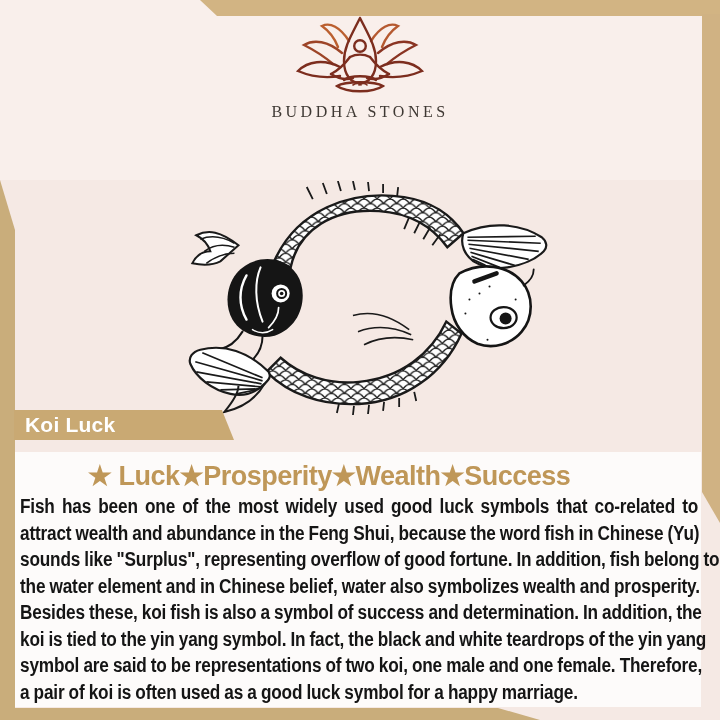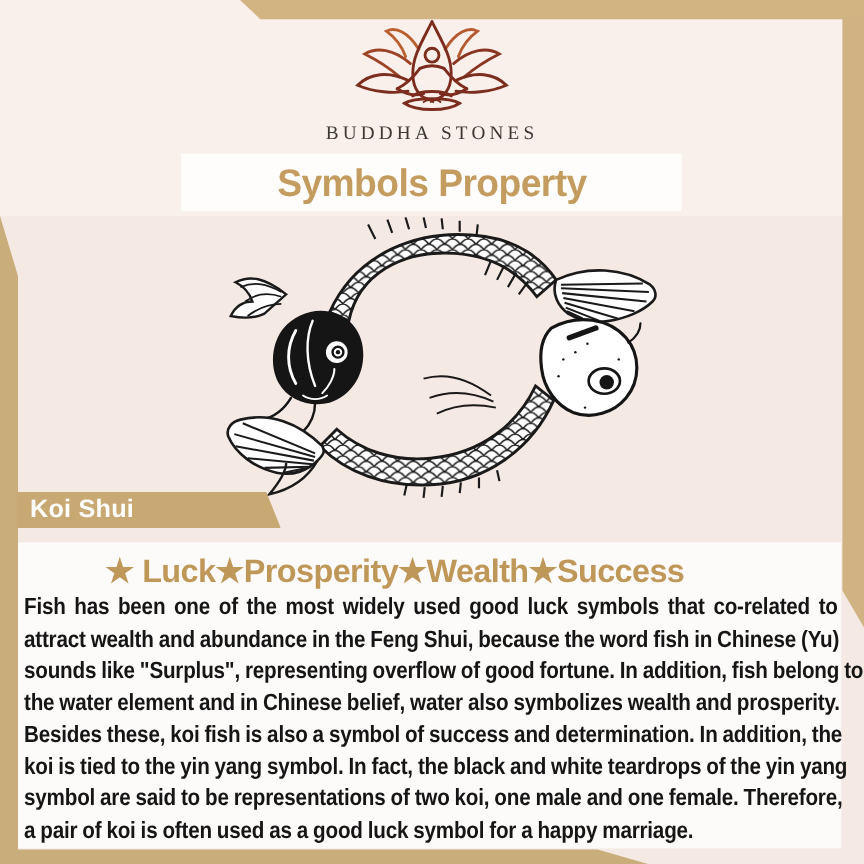--- a/index.html
+++ b/index.html
@@ -60,23 +60,20 @@
         <path d="M55,43 C49,51 44,56 36,60 M75,43 C81,51 86,56 94,60"></path>
         <path d="M36,60 C44,65 52,66 58,64 M94,60 C86,65 78,66 72,64"></path>
         <path d="M49,66 C55,61 75,61 81,66"></path>
         <path d="M42,72 C52,79 78,79 88,72 C80,67 50,67 42,72 Z"></path>
         <path d="M58,71 C61,69 64,69 66,71 M64,71 C67,69 70,69 72,71" stroke-width="1.6"></path>
       </g>
     </g>
   </svg>
   <div class="brand">BUDDHA STONES</div>
 
-  <div class="title-banner">
-    <span>Symbols Property</span>
-  </div>
 
   <svg class="fish-svg" viewBox="0 0 390 235">
     <defs>
       <pattern id="sc" width="13" height="9" patternUnits="userSpaceOnUse">
         <rect width="13" height="9" fill="#ffffff"></rect>
         <path d="M0,9 Q6.5,0 13,9" fill="none" stroke="#1a1a1a" stroke-width="1.3"></path>
         <path d="M-6.5,4.5 Q0,-4.5 6.5,4.5 M6.5,4.5 Q13,-4.5 19.5,4.5" fill="none" stroke="#1a1a1a" stroke-width="1.3"></path>
       </pattern>
     </defs>
 
@@ -132,21 +129,21 @@
           <circle cx="310" cy="112" r="1"></circle>
         <circle cx="346" cy="118" r="1"></circle>
           <circle cx="320" cy="105" r="1"></circle>
         <circle cx="296" cy="132" r="1"></circle>
           <circle cx="318" cy="158" r="1"></circle>
       </g>
     </g>
   </svg>
 
   <div class="koi-banner">
-    <span>Koi Shui</span>
+    <span>Koi Luck</span>
   </div>
 
   <div class="panel"></div>
 
   <div class="headline">★ Luck★Prosperity★Wealth★Success</div>
 
   <div class="para">
       <div class="line">Fish has been one of the most widely used good luck symbols that co-related to</div>
       <div class="line">attract wealth and abundance in the Feng Shui, because the word fish in Chinese (Yu)</div>
       <div class="line">sounds like "Surplus", representing overflow of good fortune. In addition, fish belong to</div>

